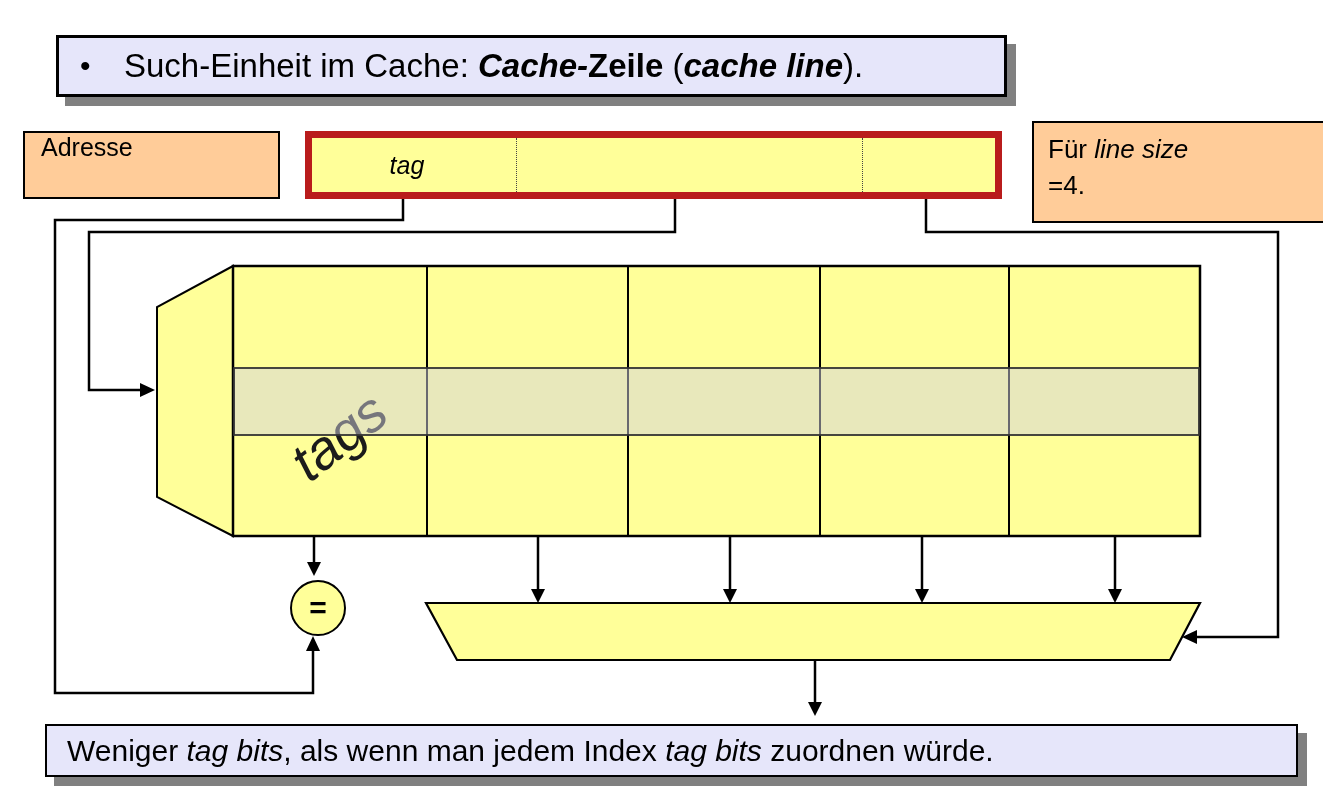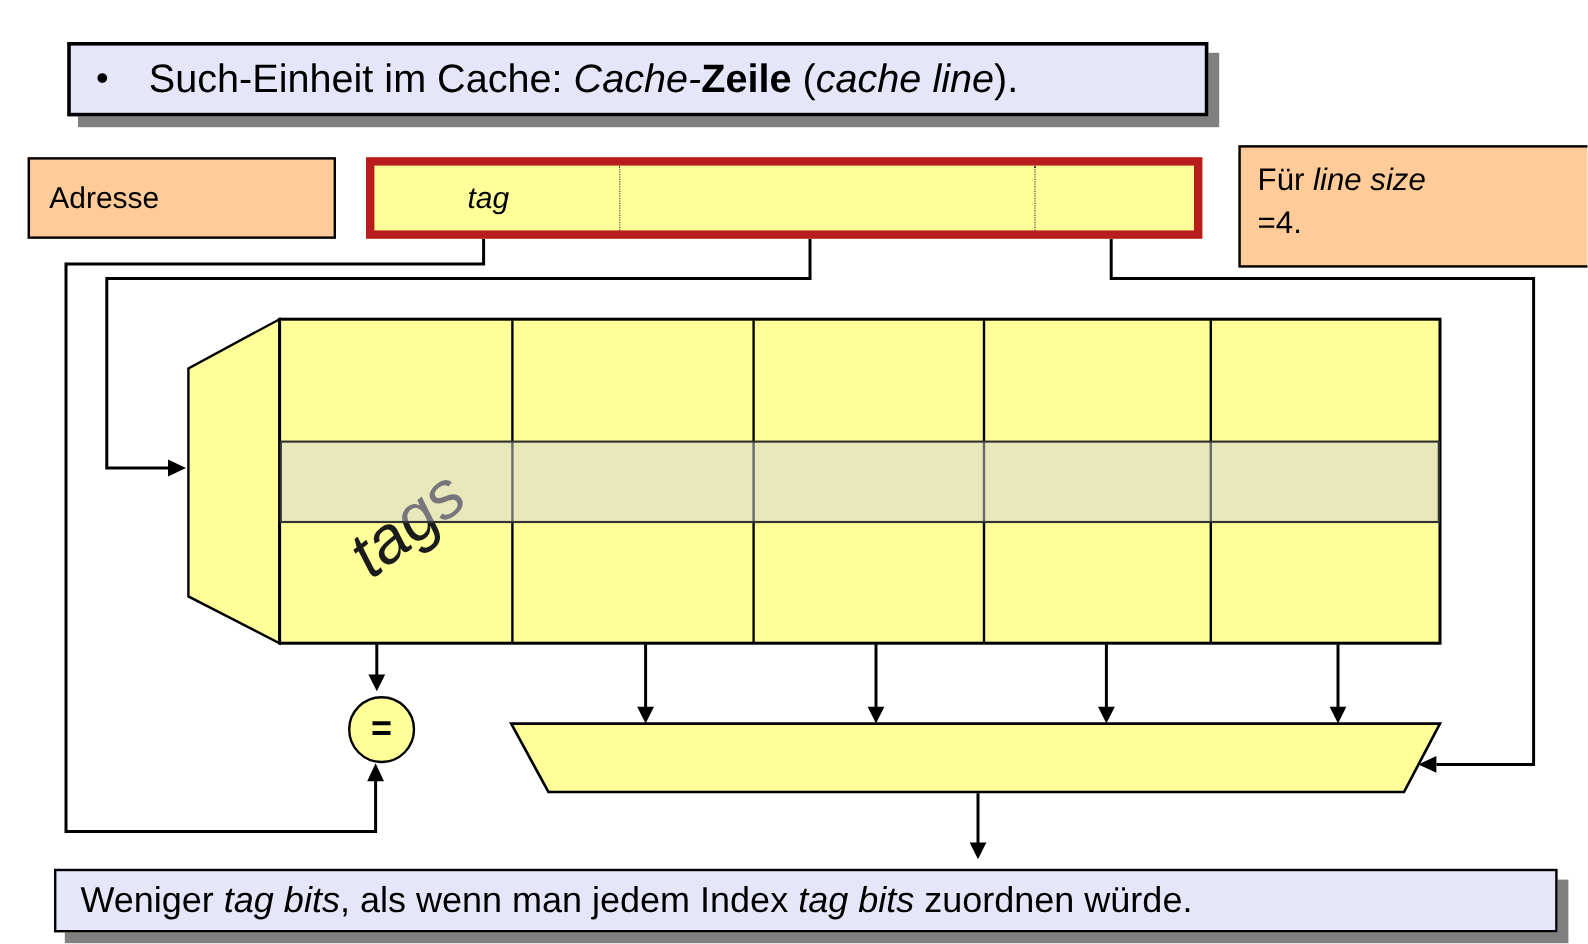--- a/index.html
+++ b/index.html
@@ -12,40 +12,40 @@
     background:var(--banner-bg,#e6e6fa);border:3px solid #000;
     box-shadow:9px 9px 0 var(--shadow,#808080);
     display:flex;align-items:center;
   }
   #top-banner{left:56px;top:35px;width:951px;height:62px;font-size:33px;padding-left:21px;}
   #top-banner .bullet{width:44px;font-size:30px;}
   #bottom-banner{left:45px;top:724px;width:1253px;height:53px;font-size:30px;padding-left:20px;border-width:2.5px;}
   .orange-box{
     background:var(--box-orange,#ffcc99);border:2px solid #000;
   }
-  #adresse-box{left:23px;top:131px;width:257px;height:68px;display:flex;align-items:center;padding-left:16px;font-size:25px;}
+  #adresse-box{left:23px;top:131px;width:257px;height:68px;display:flex;align-items:flex-start;padding-left:16px;font-size:25px;}
   #fuer-box{left:1032px;top:121px;width:298px;height:102px;font-size:26px;line-height:1.4;padding:8px 0 0 14px;}
   #address-field{
     left:305px;top:131px;width:697px;height:68px;
     background:var(--shape-yellow,#ffff99);border:7px solid #b91c1c;
   }
   .dotted-div{position:absolute;top:0;bottom:0;width:0;border-left:1px dotted #444;}
   .seg-label{position:absolute;top:0;height:100%;display:flex;align-items:center;justify-content:center;font-size:25px;}
   #tag-label{left:55px;width:80px;font-style:italic;}
   #index-label{left:250px;width:110px;}
   #cache-line-label{left:616px;top:369px;width:208px;height:65px;display:flex;align-items:center;justify-content:center;font-size:25px;}
   #eq-circle{
     left:290px;top:580px;width:56px;height:56px;border-radius:50%;
     background:var(--shape-yellow,#ffff99);border:2.5px solid #000;
     display:flex;align-items:center;justify-content:center;
     font-size:30px;font-weight:bold;
   }
   .it{font-style:italic;}
   .b{font-weight:bold;margin-top:32px;}
-  .bi{font-weight:normal;font-style:italic;}
+  .bi{font-weight:bold;font-style:italic;}
   svg{position:absolute;left:0;top:0;}
 </style>
 </head>
 <body>
 
 <div id="canvas">
 
   <svg width="1323" height="787" viewBox="0 0 1323 787">
 
     <g stroke="#000" stroke-width="2.5" fill="none">

